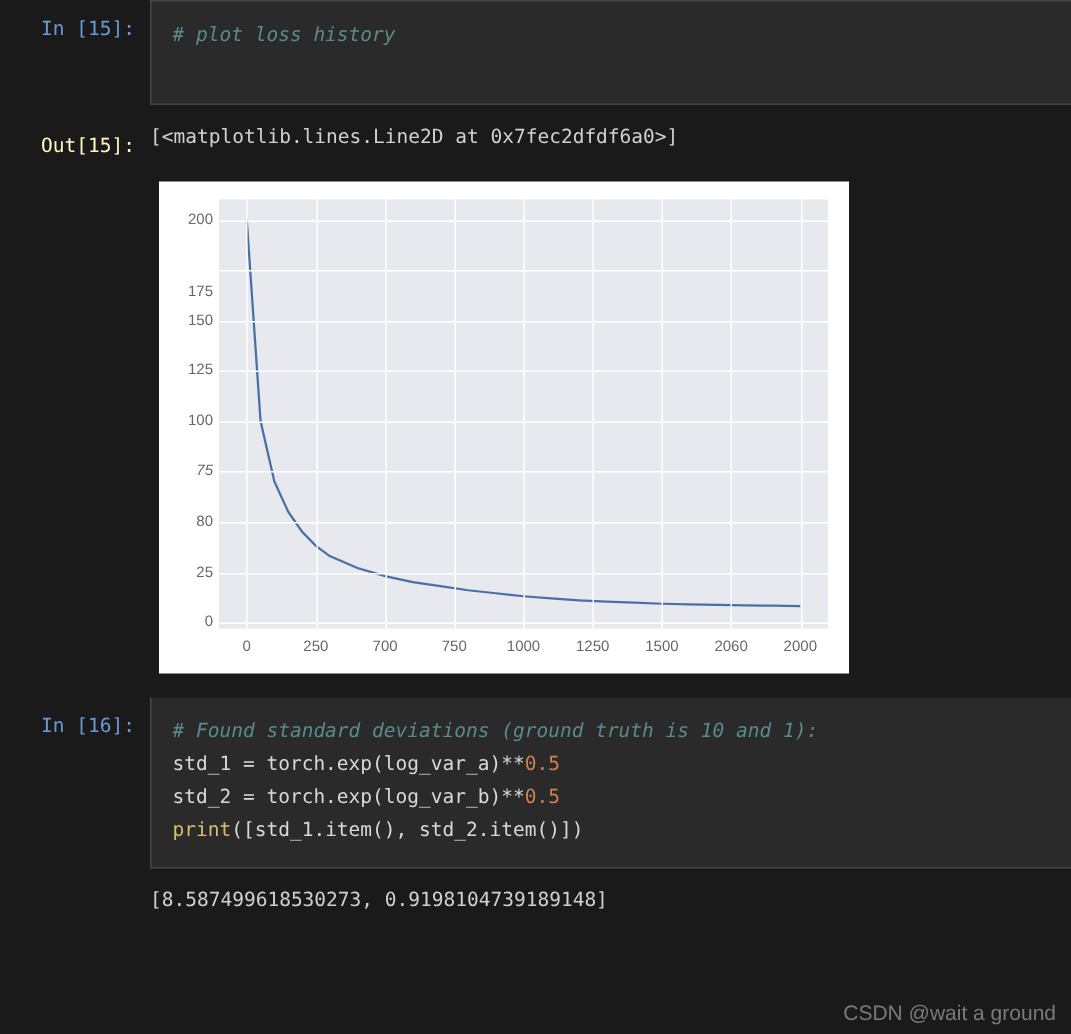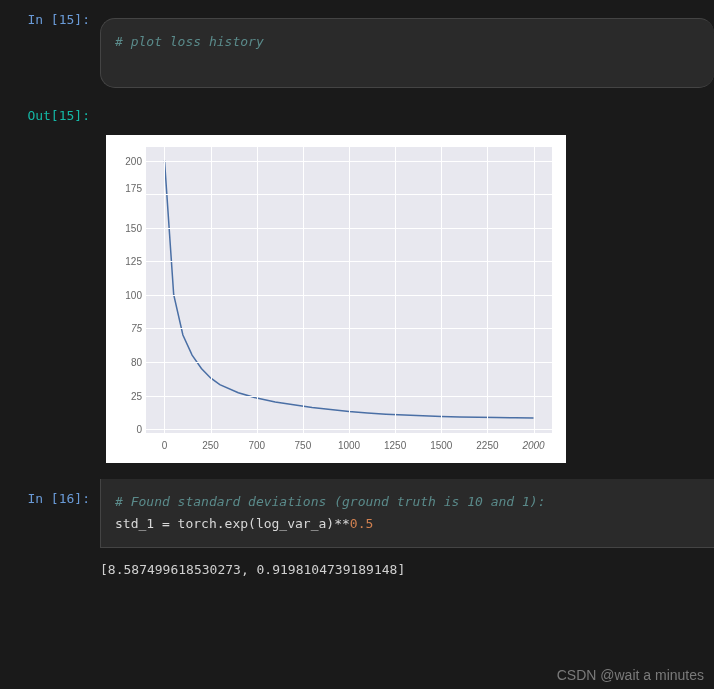--- a/index.html
+++ b/index.html
@@ -19,33 +19,33 @@
     }
     .prompt {
       width: 100px;
       text-align: right;
       padding-right: 10px;
       padding-top: 12px;
       flex-shrink: 0;
       color: #6a9bd8;
       font-family: monospace;
     }
-    .prompt.out { color: #14b8a6; }
+    .prompt.out { color: #fef9c3; }
     .code-cell {
       flex: 1;
       background: #2a2a2a;
       border: 1px solid #444;
       border-top: none;
       border-right: none;
       padding: 12px 14px;
       font-family: "Consolas", monospace;
       line-height: 1.7;
       margin-bottom: 8px;
     }
-    .code-cell.first { border-top: 1px solid #444; margin-top: 18px; border-radius: 15px;}
+    .code-cell.first { border-top: 1px solid #444; margin-top: 0;}
     .output-area {
       flex: 1;
       padding: 6px 0 10px 0;
       font-family: monospace;
     }
     .comment { color: #5a8a8a; font-style: italic; }
     .code-default { color: #d8d8d8; }
     .builtin { color: #d8be6c; }
     .number { color: #d08050; }
     .plot-container {
@@ -113,20 +113,23 @@
 <div class="cell-row">
   <div class="prompt">In [15]:</div>
   <div class="code-cell first">
     <div><span class="comment"># plot loss history</span></div>
     <div>&nbsp;</div>
   </div>
 </div>
 
 <div class="cell-row">
   <div class="prompt out">Out[15]:</div>
+  <div class="output-area">
+    <span>[&lt;matplotlib.lines.Line2D at 0x7fec2dfdf6a0&gt;]</span>
+  </div>
 </div>
 
 <div class="cell-row">
   <div class="prompt"></div>
   <div class="output-area">
     <div class="plot-container">
       <div class="plot-area" id="plot-area">
         <svg class="loss-curve" id="loss-svg" viewBox="0 0 406 286" preserveAspectRatio="none">
             <path d="M18.5 13.4 L27.7 147.7 L36.9 188.0 L46.1 208.1 L55.4 221.5 L64.6 230.9 L73.8 237.7 L92.3 245.7 L110.7 251.1 L129.2 255.1 L147.6 257.8 L166.1 260.5 L184.5 262.5 L203.0 264.5 L221.5 265.9 L239.9 267.2 L258.4 268.1 L276.8 268.8 L295.3 269.5 L313.7 269.9 L332.2 270.3 L350.6 270.6 L369.1 270.8 L387.5 271.1 " fill="none" stroke="#4a6fa5" stroke-width="1.5"></path>
           </svg>
@@ -150,45 +153,51 @@
           <div class="grid-line-v" style="left: 387.545px;"></div>
         </div>
       <div id="tick-layer"></div>
     <div class="ytick" style="top: 293.972px;">0</div>
         <div class="ytick" style="top: 260.404px;">25</div>
         <div class="ytick" style="top: 226.836px;">80</div>
         <div class="ytick" style="top: 193.268px; font-style: italic;">75</div>
         <div class="ytick" style="top: 159.7px;">100</div>
         <div class="ytick" style="top: 126.131px;">125</div>
         <div class="ytick" style="top: 92.5634px;">150</div>
-        <div class="ytick" style="top: 53px;">175</div>
+        <div class="ytick" style="top: 74px;">175</div>
         <div class="ytick" style="top: 25.4272px;">200</div>
         <div class="xtick" style="left: 58.4545px;">0</div>
         <div class="xtick" style="left: 104.591px;">250</div>
         <div class="xtick" style="left: 150.727px;">700</div>
         <div class="xtick" style="left: 196.864px;">750</div>
         <div class="xtick" style="left: 243px;">1000</div>
         <div class="xtick" style="left: 289.136px;">1250</div>
         <div class="xtick" style="left: 335.273px;">1500</div>
-        <div class="xtick" style="left: 381.409px;">2250</div>
-        <div class="xtick" style="left: 427.545px; font-style: italic;">2000</div>
+        <div class="xtick" style="left: 381.409px;">2060</div>
+        <div class="xtick" style="left: 427.545px;">2000</div>
       </div>
   </div>
 </div>
 
 <div class="cell-row" style="margin-top:6px;">
   <div class="prompt">In [16]:</div>
   <div class="code-cell">
     <div><span class="comment"># Found standard deviations (ground truth is 10 and 1):</span></div>
     <div>
       <span class="code-default">std_1 = torch.exp(log_var_a)**</span><span class="number">0.5</span>
     </div>
+    <div>
+      <span class="code-default">std_2 = torch.exp(log_var_b)**</span><span class="number">0.5</span>
+    </div>
+    <div>
+      <span class="builtin">print</span><span class="code-default">([std_1.item(), std_2.item()])</span>
+    </div>
   </div>
 </div>
 
 <div class="cell-row">
   <div class="prompt"></div>
   <div class="output-area">
     <span>[8.587499618530273, 0.9198104739189148]</span>
   </div>
 </div>
 
-<div class="watermark">CSDN @wait a minutes</div>
+<div class="watermark">CSDN @wait a ground</div>
 
 </body></html>

